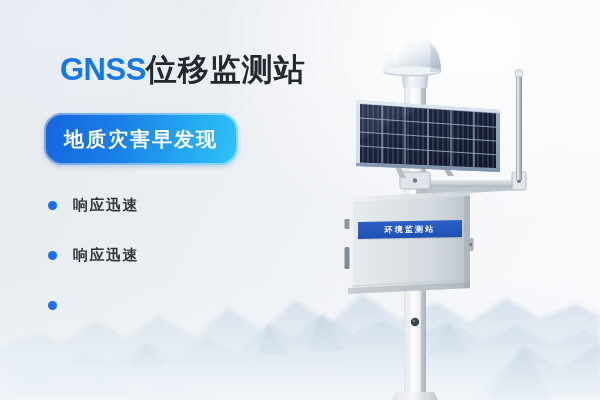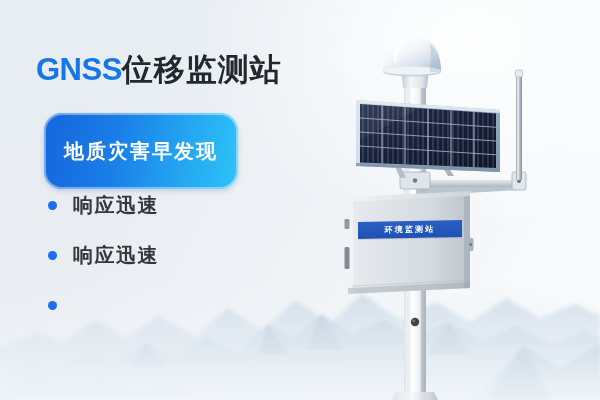--- a/index.html
+++ b/index.html
@@ -41,21 +41,21 @@
     position: absolute;
     left: 0; bottom: 0;
     width: 600px; height: 120px;
     background: linear-gradient(to bottom, rgba(240,245,249,0) 0%, rgba(240,245,249,0.45) 45%, rgba(244,248,251,0.75) 100%);
     pointer-events: none;
   }
 
   
   .headline {
     position: absolute;
-    left: 36px;
+    left: 60px;
     top: 54px;
     font-size: 31px;
     font-weight: bold;
     letter-spacing: 0.5px;
     line-height: 1;
     white-space: nowrap;
   }
   .headline .hl-en {
     color: #1677e8;
     letter-spacing: -0.5px;
@@ -64,21 +64,21 @@
     color: #23282e;
     letter-spacing: 1px;
   }
 
   
   .badge {
     position: absolute;
     left: 44px;
     top: 113px;
     height: 52px;
-    padding: 12px 20px;
+    padding: 0 20px;
     display: flex;
     align-items: center;
     border-radius: 18px;
     background: linear-gradient(100deg, #1565dd 0%, #1a7fe8 38%, #24a7f2 72%, #2fc3f7 100%);
     box-shadow: inset 0 0 0 2px rgba(255,255,255,0.42), 0 2px 5px rgba(25,90,180,0.22);
     color: #ffffff;
     font-size: 20px;
     font-weight: bold;
     letter-spacing: 2px;
     white-space: nowrap;
@@ -97,21 +97,21 @@
   }
   .feature-dot {
     width: 9px;
     height: 9px;
     border-radius: 50%;
     background: #1a6ff0;
     margin-right: 16px;
     flex: 0 0 auto;
   }
   .feature-label {
-    font-size: 20px;
+    font-size: 15px;
     font-weight: bold;
     color: #33383e;
     letter-spacing: 1.5px;
     white-space: nowrap;
   }
 
   
   .device { position: absolute; left: 0; top: 0; width: 600px; height: 400px; pointer-events: none; }
   .device svg { display: block; }
 

